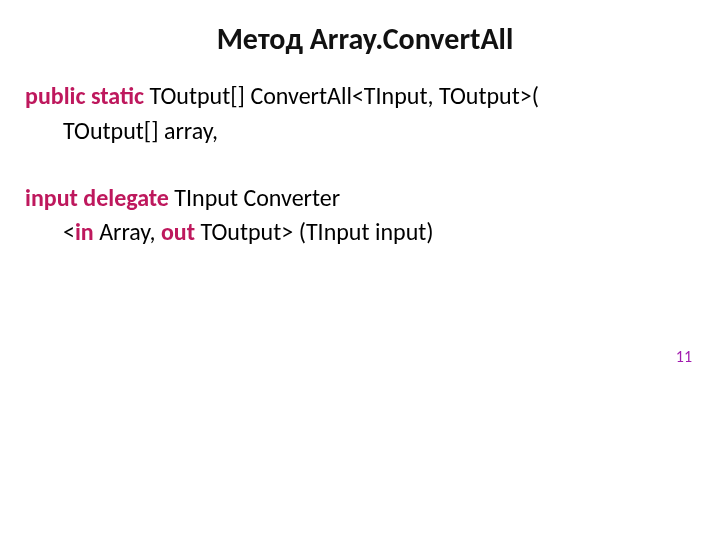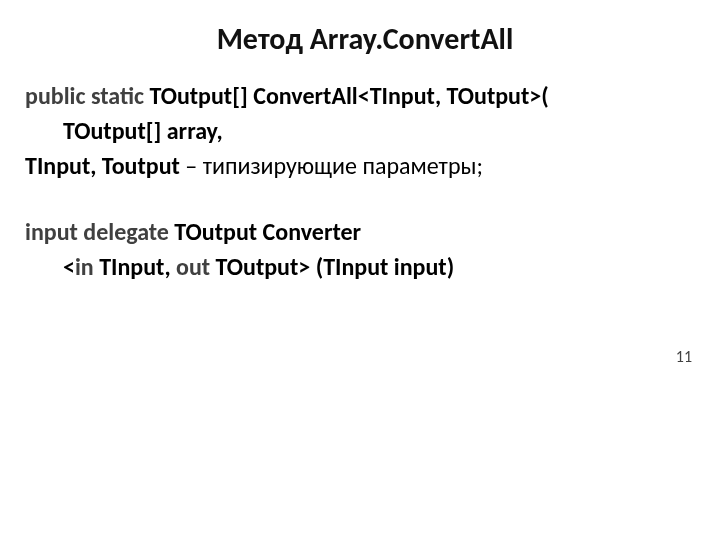--- a/index.html
+++ b/index.html
@@ -26,52 +26,51 @@
     color: #111;
     margin-bottom: 22px;
   }
   .body {
     font-size: 24px;
     line-height: 1.45;
   }
   .line {
     white-space: pre-wrap;
   }
-  .kw-blue { color: #404040; font-weight: 700; }
-  .bold   { font-weight: 700; }
+  .kw-blue { color: #be185d; font-weight: 700; }
+  .bold   { font-weight: 400; }
   .plain  { font-weight: 400; }
   .indent { padding-left: 38px; }
   .blank  { height: 32px; }
   .pagenum {
     position: absolute;
     right: 28px;
     bottom: 18px;
     font-size: 16px;
-    color: #404040;
+    color: #a21caf;
   }
 </style>
 </head>
 <body>
 
 <div class="slide">
 
   <div class="title">Метод Array.ConvertAll</div>
 
   <div class="body">
 
     <div class="line"><span class="kw-blue">public static</span><span class="bold"> TOutput[] ConvertAll&lt;TInput, TOutput&gt;(</span></div>
 
     <div class="line indent bold">TOutput[] array,</div>
 
 
-    <div class="line"><span class="bold">TInput, Toutput</span><span class="plain"> – типизирующие параметры;</span></div>
 
     <div class="blank"></div>
 
 
-    <div class="line"><span class="kw-blue">input</span><span class="bold"> </span><span class="kw-blue">delegate</span><span class="bold"> TOutput Converter</span></div>
+    <div class="line"><span class="kw-blue">input</span><span class="bold"> </span><span class="kw-blue">delegate</span><span class="bold"> TInput Converter</span></div>
 
-    <div class="line indent"><span class="bold">&lt;</span><span class="kw-blue">in</span><span class="bold"> TInput, </span><span class="kw-blue">out</span><span class="bold"> TOutput&gt; (TInput input)</span></div>
+    <div class="line indent"><span class="bold">&lt;</span><span class="kw-blue">in</span><span class="bold"> Array, </span><span class="kw-blue">out</span><span class="bold"> TOutput&gt; (TInput input)</span></div>
 
   </div>
 
   <div class="pagenum">11</div>
 </div>
 
 </body></html>

